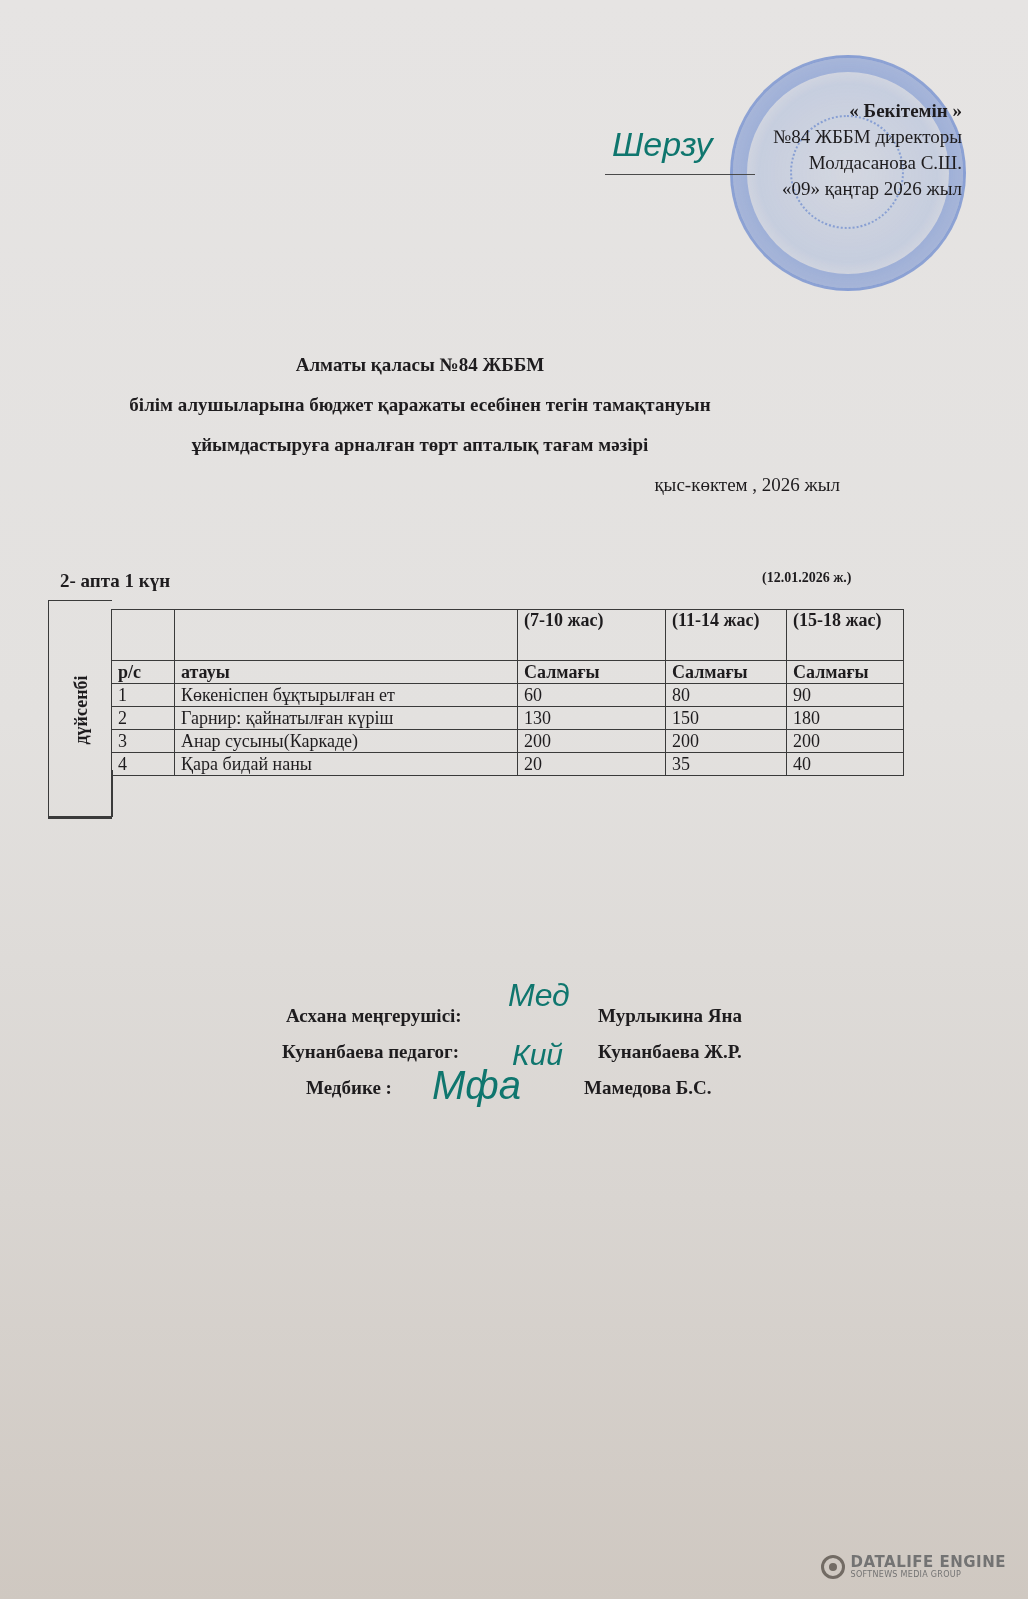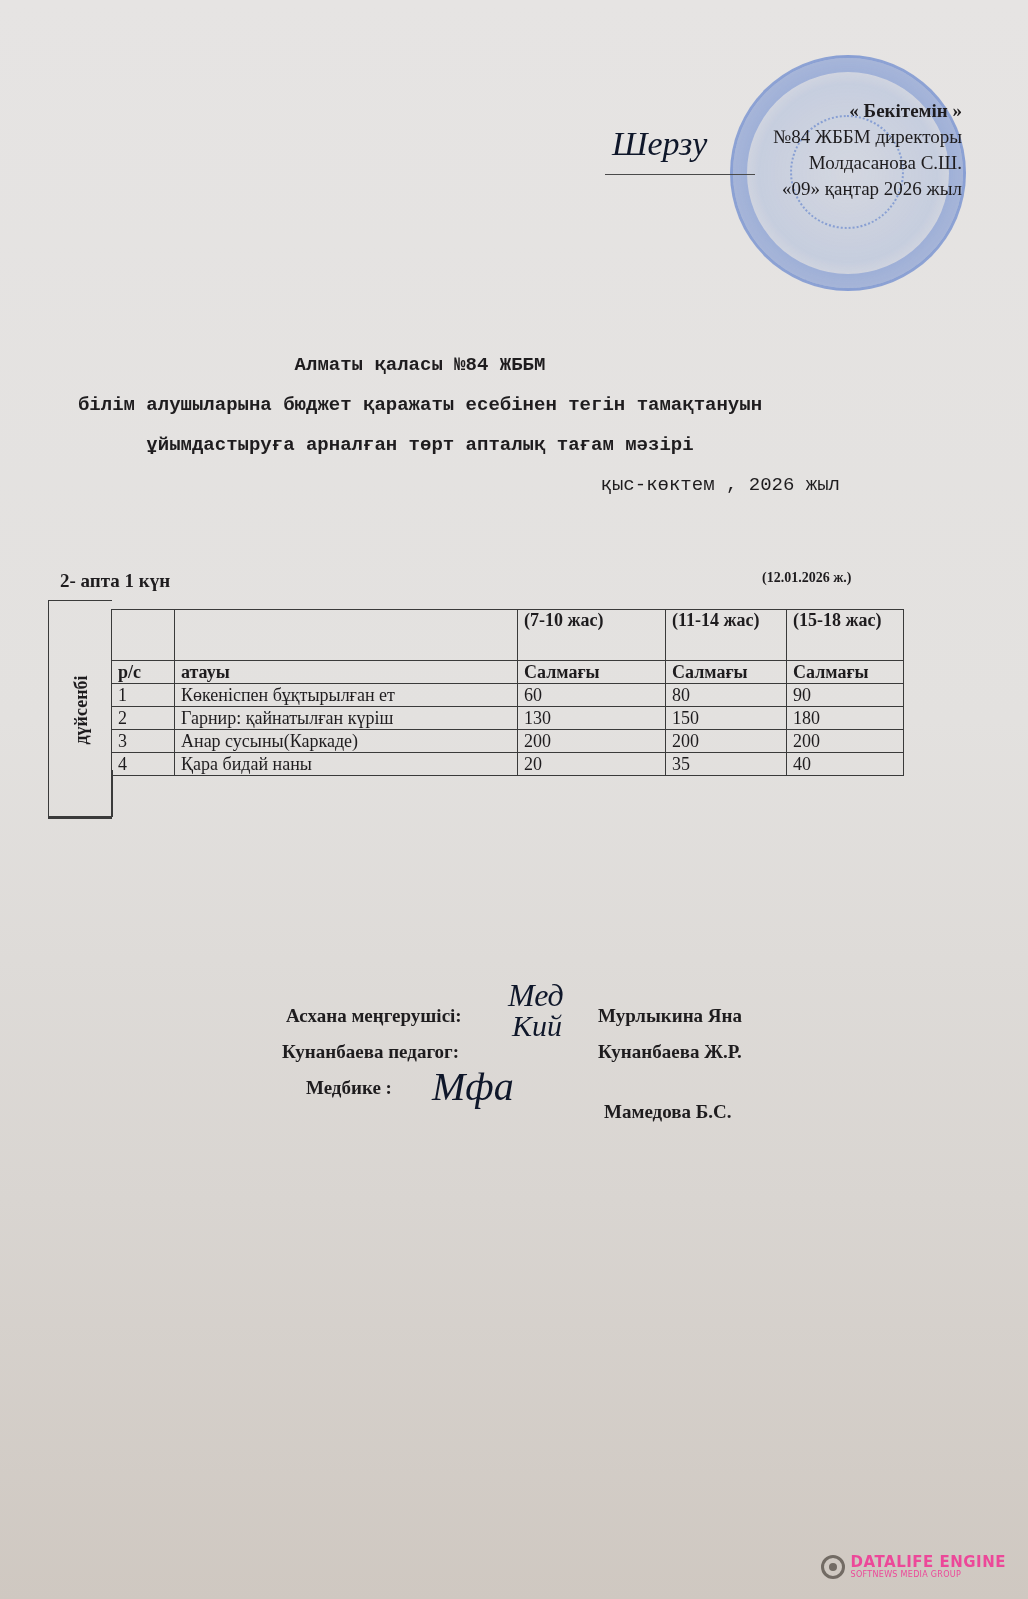--- a/index.html
+++ b/index.html
@@ -18,24 +18,24 @@
       box-shadow: inset 0 0 0 10px rgba(255,255,255,0), inset 0 0 0 14px rgba(70,110,200,0.35);
       background: radial-gradient(circle, rgba(90,130,210,0.12) 0%, rgba(90,130,210,0.22) 55%, rgba(90,130,210,0.08) 70%, transparent 72%);
     }
     .stamp-inner {
       left: 790px; top: 115px; width: 110px; height: 110px; border-radius: 50%;
       border: 2px dotted rgba(70,110,200,0.5);
     }
     .approve { right: 66px; top: 98px; text-align: right; font-size: 19px; line-height: 26px; }
     .approve .b { font-weight: bold; }
     .sign-line { left: 605px; top: 174px; width: 150px; height: 1px; background: #4a4a4a; }
-    .signature { font-family: Liberation Serif, serif; font-style: italic; color: #0f172a; font-size: 34px; }
+    .signature { font-family: Liberation Sans, sans-serif; font-style: italic; color: #0f766e; font-size: 34px; }
 
     
-    .titles { left: 0; width: 840px; top: 345px; text-align: center; font-family: Liberation Mono, monospace; }
+    .titles { left: 0; width: 840px; top: 345px; text-align: center; }
     .titles .t { font-size: 19px; font-weight: bold; line-height: 40px; }
     .titles .season { font-size: 19px; font-weight: normal; line-height: 40px; text-align: right; }
 
     .week { left: 60px; top: 570px; font-size: 19px; font-weight: bold; }
     .date { left: 762px; top: 570px; font-size: 14px; font-weight: bold; }
 
     
     .day-cell {
       left: 48px; top: 600px; width: 63px; height: 217px;
       border: 1.5px solid #3a3a3a; border-right: none;
@@ -59,21 +59,21 @@
     .c-name { width: 330px; }
     .c-a { width: 135px; }
     .c-b { width: 108px; }
     .c-c { width: 104px; font-family: Liberation Serif, serif; }
 
     
     .sigs { left: 0; top: 1005px; width: 1028px; }
     .sig-row { position: absolute; font-size: 19px; font-weight: bold; white-space: nowrap; }
     .watermark {
       right: 22px; top: 1555px; display: flex; align-items: center; gap: 6px;
-      font-family: "DejaVu Sans", sans-serif; color: #ec4899;
+      font-family: "DejaVu Sans", sans-serif; color: #737373;
     }
     .wm-logo {
       width: 24px; height: 24px; border: 3px solid #726b64; border-radius: 50%;
       position: relative; box-sizing: border-box;
     }
     .wm-logo::after {
       content: ""; position: absolute; left: 5px; top: 5px; width: 8px; height: 8px;
       border-radius: 50%; background: #726b64;
     }
     .wm-title { font-size: 15px; font-weight: bold; letter-spacing: 0.5px; line-height: 15px; }
@@ -154,26 +154,26 @@
   </table>
 <div class="abs" style="left:111px; top:770px; width:1.5px; height:47px; background:#3a3a3a;"></div>
 <div class="abs" style="left:48px; top:816px; width:64px; height:1.5px; background:#3a3a3a;"></div>
 
 <div class="abs sigs">
   <div class="sig-row" style="left:286px; top:0;">Асхана меңгерушісі:</div>
   <div class="abs signature" style="left:508px; top:-28px; font-size:32px;">Мед</div>
   <div class="sig-row" style="left:598px; top:0;">Мурлыкина Яна</div>
 
   <div class="sig-row" style="left:282px; top:36px;">Кунанбаева педагог:</div>
-  <div class="abs signature" style="left:512px; top:4px; font-size:30px;">Кий</div>
+  <div class="abs signature" style="left:512px; top:33px; font-size:30px;">Кий</div>
   <div class="sig-row" style="left:598px; top:36px;">Кунанбаева Ж.Р.</div>
 
   <div class="sig-row" style="left:306px; top:72px;">Медбике :</div>
   <div class="abs signature" style="left:432px; top:58px; font-size:40px;">Мфа</div>
-  <div class="sig-row" style="left:604px; top:72px;margin-top:24px;">Мамедова Б.С.</div>
+  <div class="sig-row" style="left:584px; top:72px;">Мамедова Б.С.</div>
 </div>
 
 <div class="abs watermark">
   <div class="wm-logo"></div>
   <div>
     <div class="wm-title">DATALIFE ENGINE</div>
     <div class="wm-sub">SOFTNEWS MEDIA GROUP</div>
   </div>
 </div>
 

